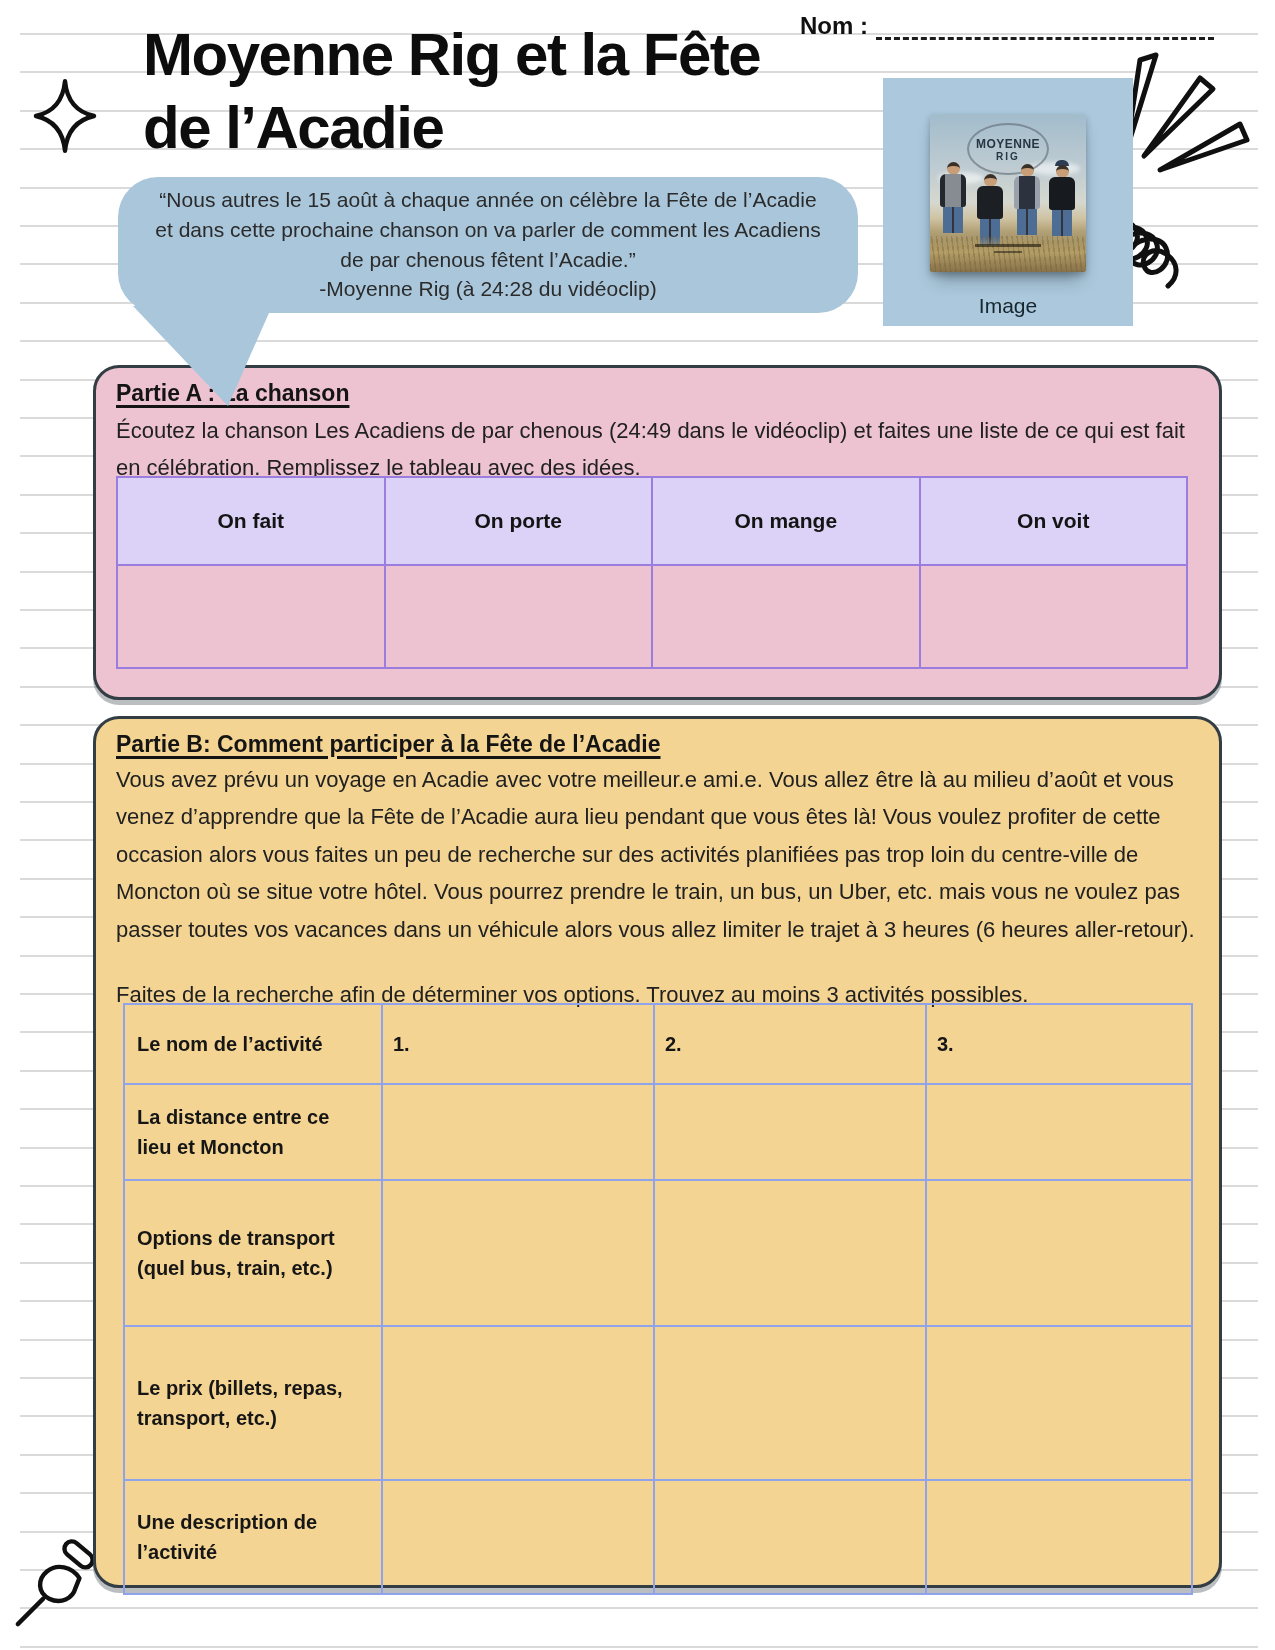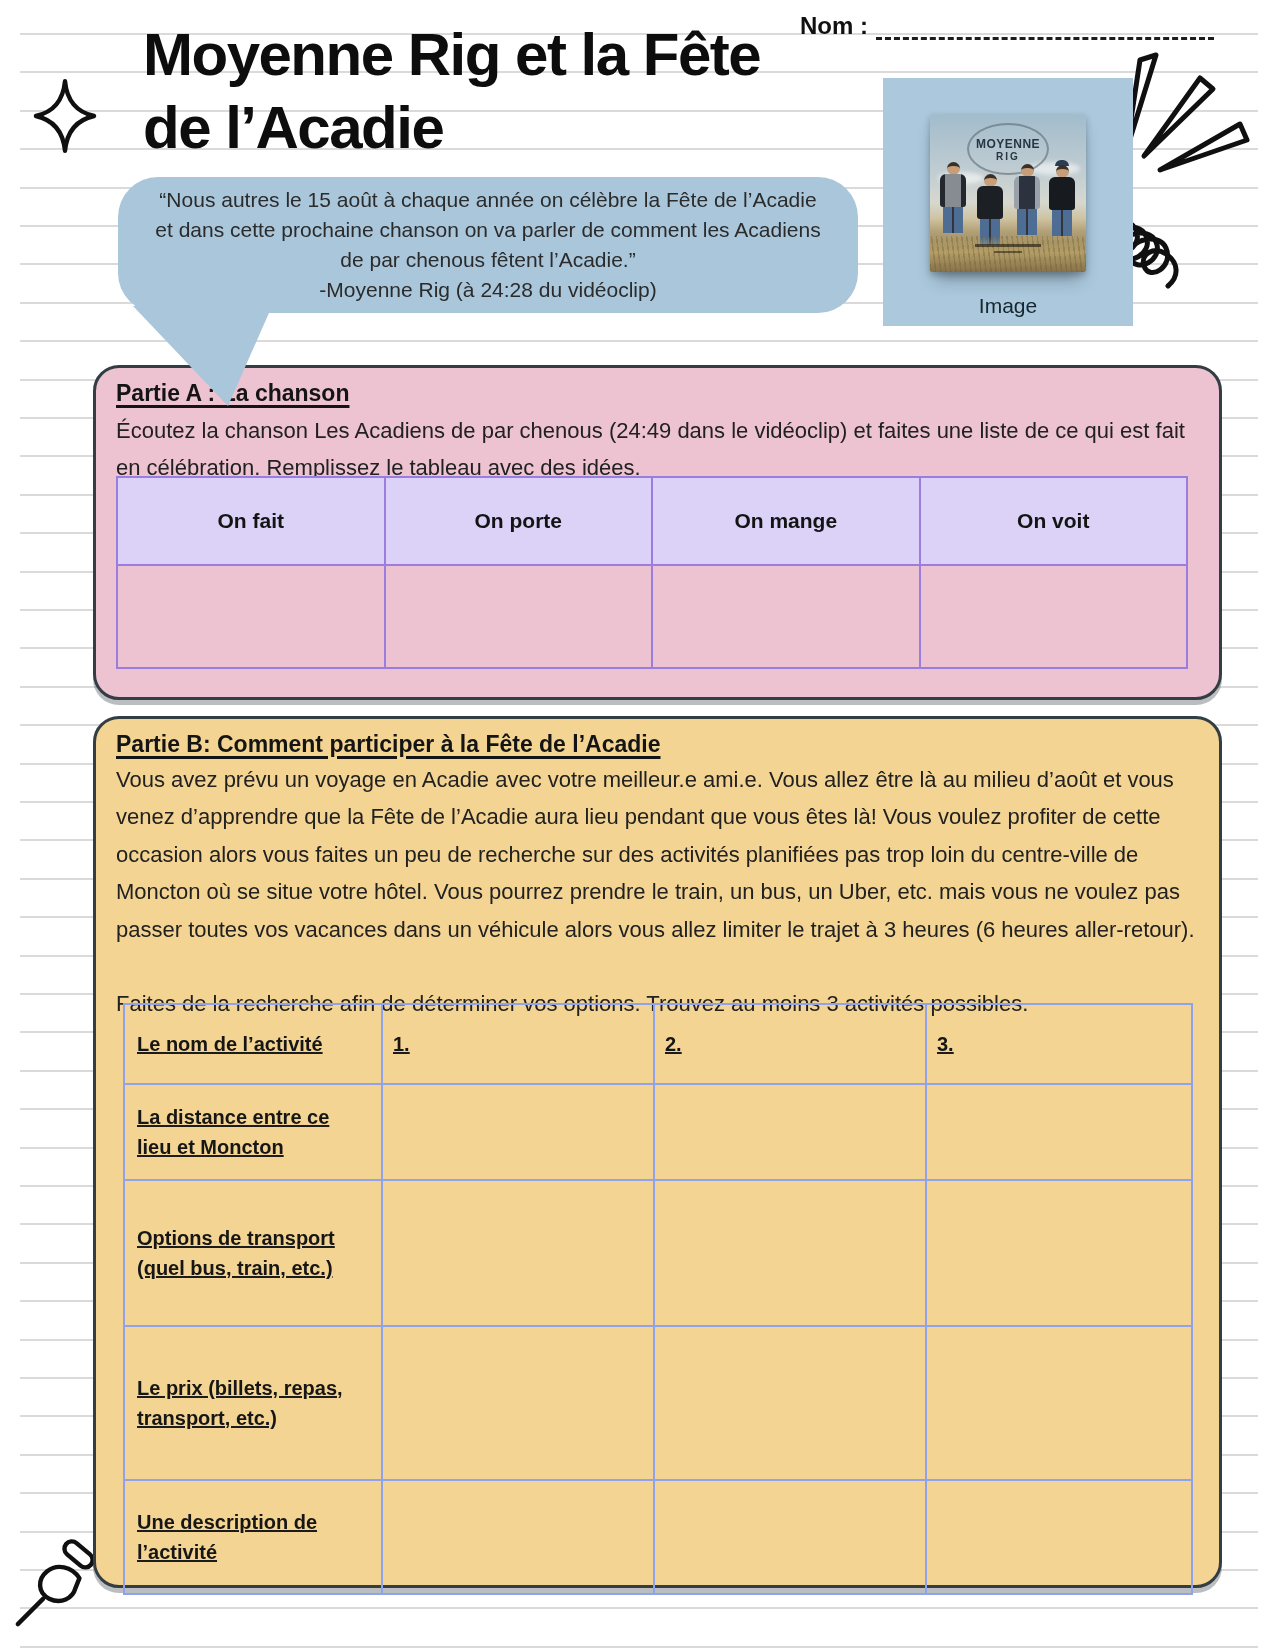--- a/index.html
+++ b/index.html
@@ -18,21 +18,21 @@
     position:absolute; left:143px; top:18px; width:665px;
     font-size:60px; line-height:1.22; font-weight:bold; letter-spacing:-1.5px; color:#0d0d0d;
   }
   .nom-label { position:absolute; left:800px; top:12px; font-size:24px; font-weight:bold; color:#111; }
   .nom-line  { position:absolute; left:876px; top:16px; width:338px; height:24px; border-bottom:3px dashed #1d1d1d; }
 
   
   .bubble {
     position:absolute; left:118px; top:177px; width:740px; height:136px;
     background:#a9c6db; border-radius:40px;
-    display:flex; flex-direction:column; justify-content:space-between;
+    display:flex; flex-direction:column; justify-content:flex-start;
     text-align:center; padding:8px 30px;
     font-size:21px; line-height:1.42; color:#2b2b2b; z-index:3;
   }
   .bubble-tail { position:absolute; left:130px; top:306px; z-index:2; }
 
   
   .img-card {
     position:absolute; left:883px; top:78px; width:250px; height:248px;
     background:#abc8dc; z-index:1;
   }
@@ -93,37 +93,37 @@
     position:absolute; left:20px; top:12px;
     font-size:23px; font-weight:bold; color:#141414;
     text-decoration:underline; text-decoration-thickness:2.5px; text-underline-offset:4px;
   }
   .card .para {
     position:absolute; left:20px; width:1082px;
     font-size:22px; line-height:1.7; color:#212121;
   }
   .card-a .para { top:44px; }
   .card-b .para1 { top:42px; }
-  .card-b .para2 { top:266px; }
+  .card-b .para2 { top:257px; }
 
   
   .table-a {
     position:absolute; left:20px; top:108px; width:1072px;
     border-collapse:collapse; table-layout:fixed;
   }
   .table-a th, .table-a td { border:2.2px solid #9b7de0; }
   .table-a th {
     height:88px; background:#dcd2f7; font-size:21px; font-weight:bold; color:#141414; text-align:center;
   }
   .table-a td { height:103px; }
 
   
   .table-b {
     position:absolute; left:27px; top:284px; width:1068px;
-    border-collapse:collapse; table-layout:fixed;text-decoration:underline;
+    border-collapse:collapse; table-layout:fixed;
   }
   .table-b td { border:2.5px solid #8fa3ec; vertical-align:middle; }
   .table-b td.lbl {
     font-size:20px; font-weight:bold; color:#161616; line-height:1.5; padding:6px 14px 6px 12px;
   }
   .table-b td.num { font-size:20px; font-weight:bold; color:#161616; padding-left:10px; }
   .rh0 td { height:80px; } .rh1 td { height:96px; } .rh2 td { height:146px; }
   .rh3 td { height:154px; } .rh4 td { height:114px; }
 </style>
 </head>

